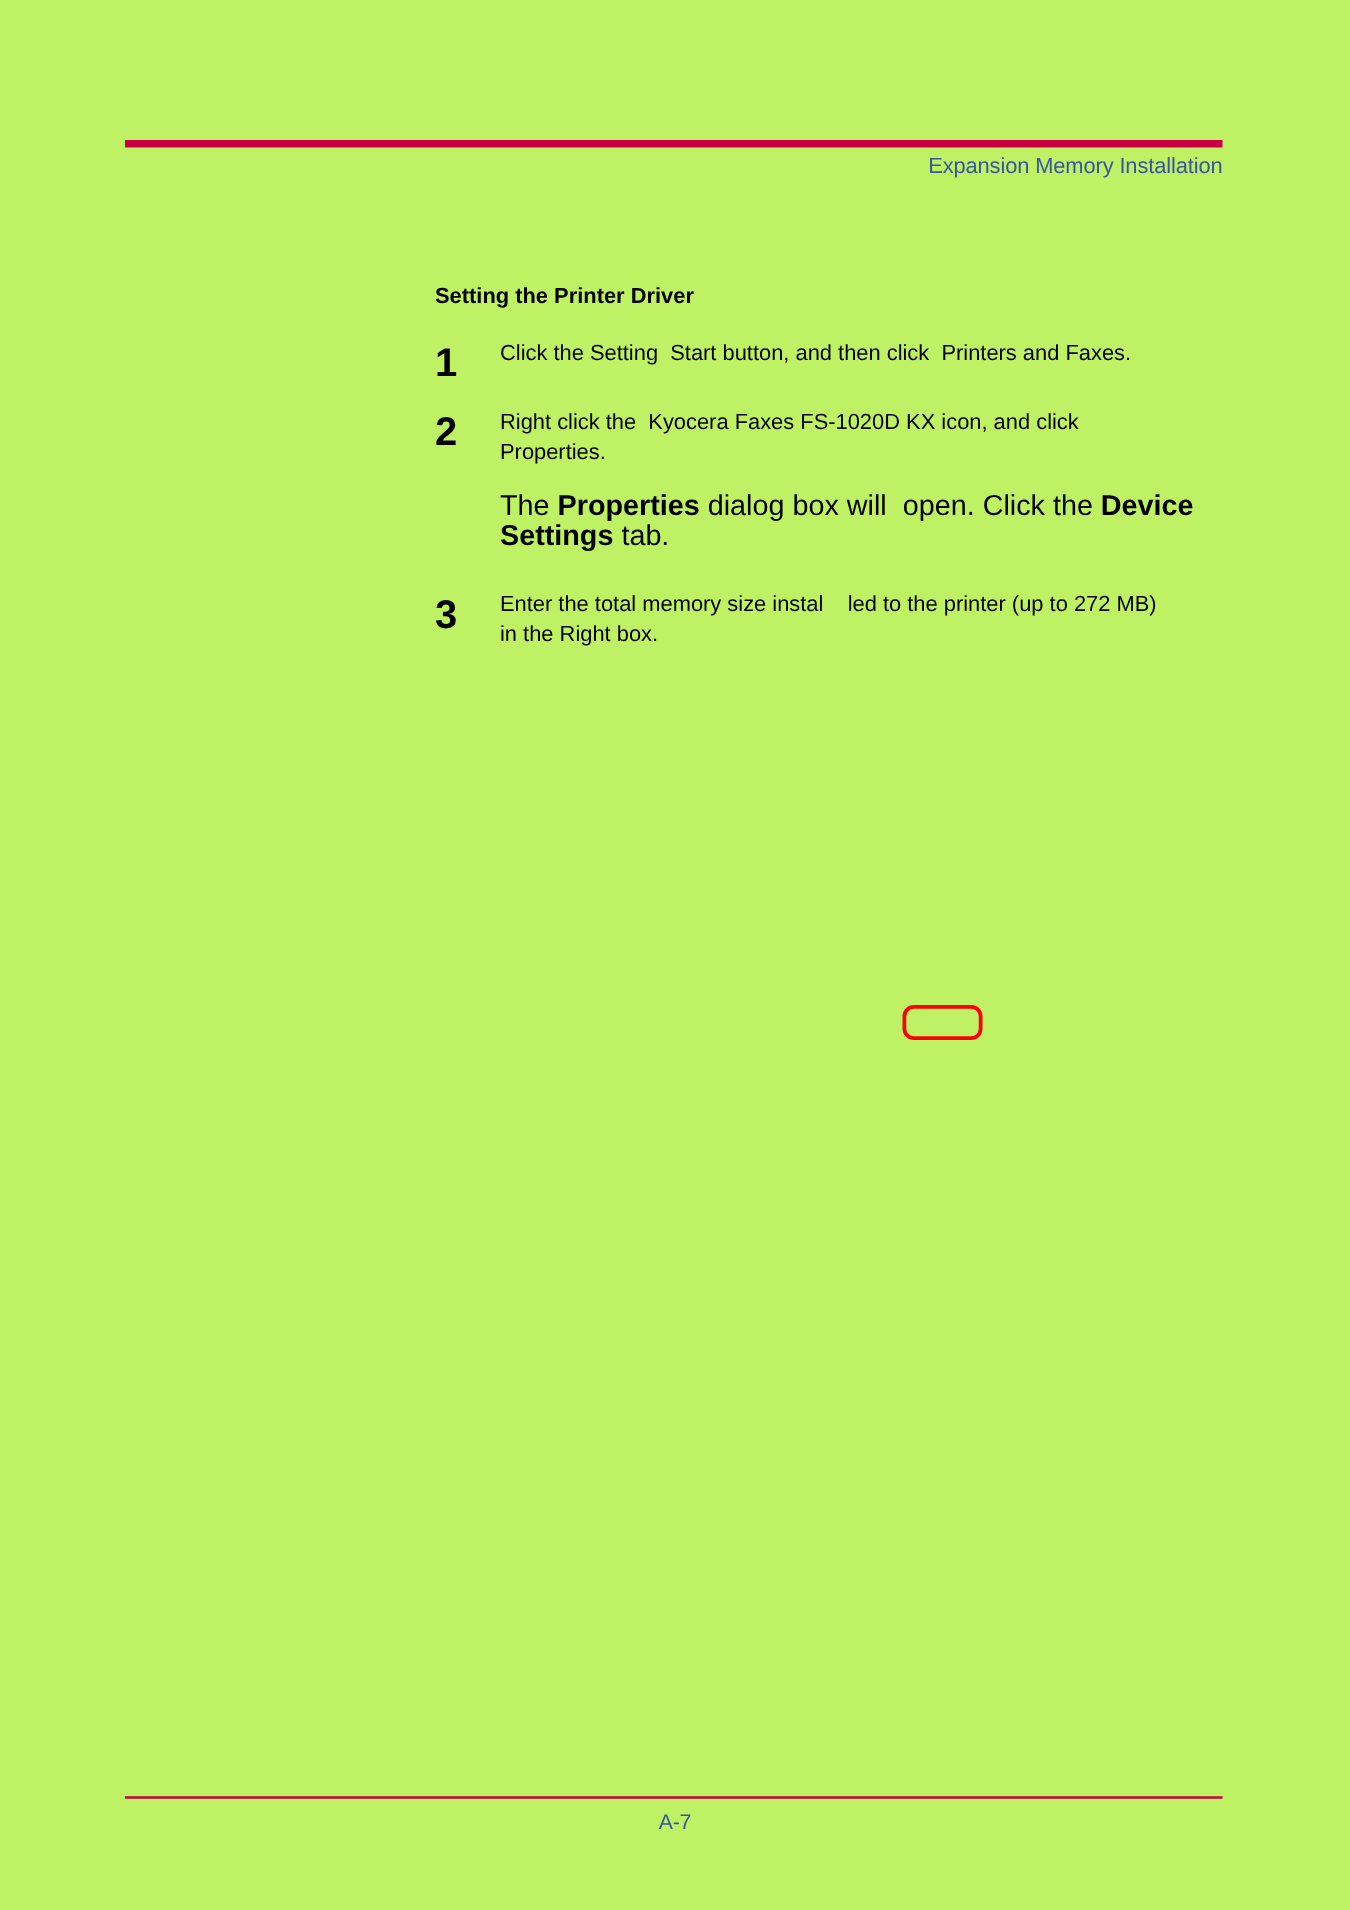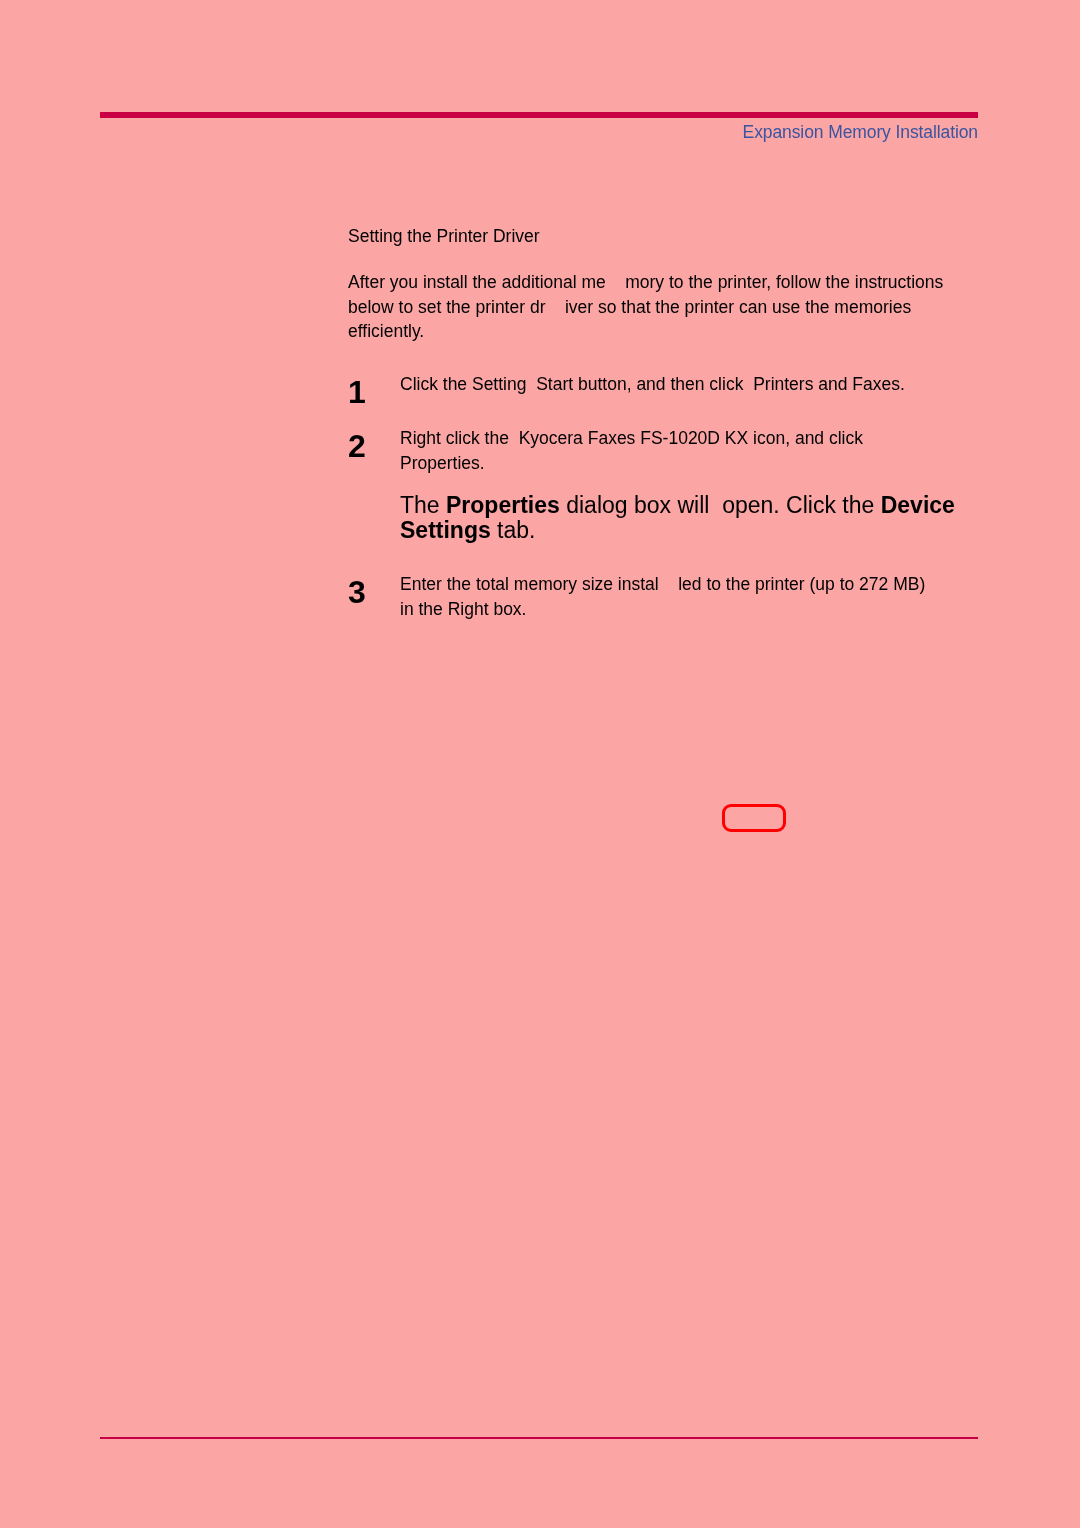--- a/index.html
+++ b/index.html
@@ -12,21 +12,21 @@
     height: 1528px;
     position: relative;
     font-family: "Liberation Sans", sans-serif;
     color: #000000;
     overflow: hidden;
   }
 
   .page {
     position: absolute;
     inset: 0;
-    background: #fca5a5;
+    background: #bef264;
   }
 
   
   .header-rule {
     position: absolute;
     left: 100px;
     top: 112px;
     width: 878px;
     height: 6px;
     background: #c80043;
@@ -49,20 +49,21 @@
     top: 224px;
     width: 640px;
   }
 
   .section-heading {
     font-size: 17.5px;
     line-height: 24px;
     color: #000000;
     margin: 0 0 22px 0;
     white-space: pre;
+    font-weight: bold;
   }
 
   .intro {
     font-size: 17.5px;
     line-height: 24.5px;
     color: #000000;
     margin: 0 0 28px 0;
     white-space: pre-wrap;
     width: 620px;
   }
@@ -142,21 +143,20 @@
 
 <div class="page">
 
   <div class="header-rule"></div>
   <div class="header-title">Expansion Memory Installation</div>
 
   <div class="content">
 
     <p class="section-heading">Setting the Printer Driver</p>
 
-    <p class="intro">After you install the additional me    mory to the printer, follow the instructions below to set the printer dr    iver so that the printer can use the memories efficiently.</p>
 
     <div class="step gap-1">
       <div class="step-num">1</div>
       <div class="step-body"><span>Click the Setting  </span><b>Start</b><span> button, and then click  </span><b>Printers and Faxes</b><span>.</span></div>
     </div>
 
     <div class="step gap-2">
       <div class="step-num">2</div>
       <div class="step-body"><span>Right click the  </span><b>Kyocera Faxes FS-1020D KX</b><span> icon, and click
 </span><b>Properties</b><span>.</span></div>
@@ -168,14 +168,15 @@
       <div class="step-num">3</div>
       <div class="step-body"><span>Enter the total memory size instal    led to the printer (up to 272 MB)
 in the </span><b>Right</b><span> box.</span></div>
     </div>
 
   </div>
 
   <div class="callout-box"></div>
 
   <div class="footer-rule"></div>
+  <div class="footer-page">A-7</div>
 
 </div>
 
 </body></html>

